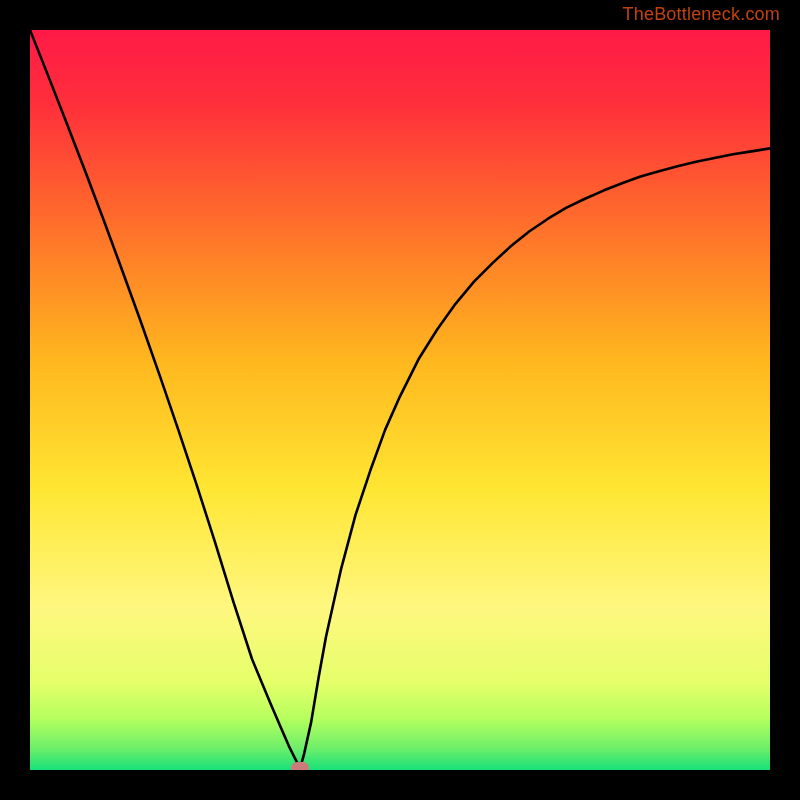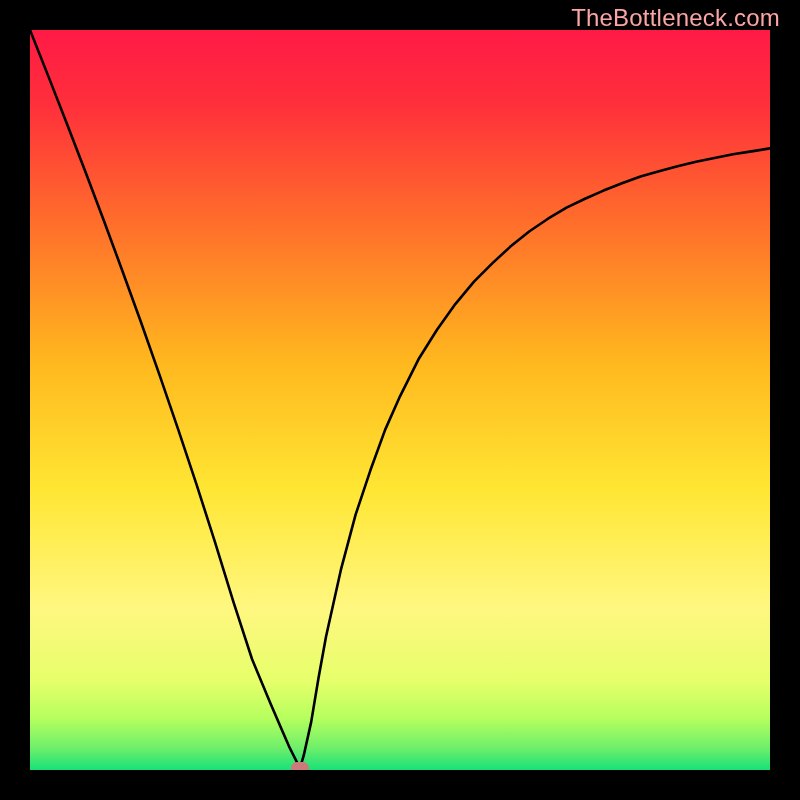--- a/index.html
+++ b/index.html
@@ -30,22 +30,22 @@
     inset: 0;
   }
   .curve-svg {
     position: absolute;
     inset: 0;
   }
   .watermark {
     position: absolute;
     top: 4px;
     right: 20px;
-    color: #fca5a5;
-    font-size: 24px;
+    color: #c2410c;
+    font-size: 18px;
     letter-spacing: 0.2px;
     font-weight: 400;
   }
   .marker {
     position: absolute;
     width: 18px;
     height: 12px;
     border-radius: 6px;
     background: #cd7b7a;
     transform: translate(-50%, -50%);

